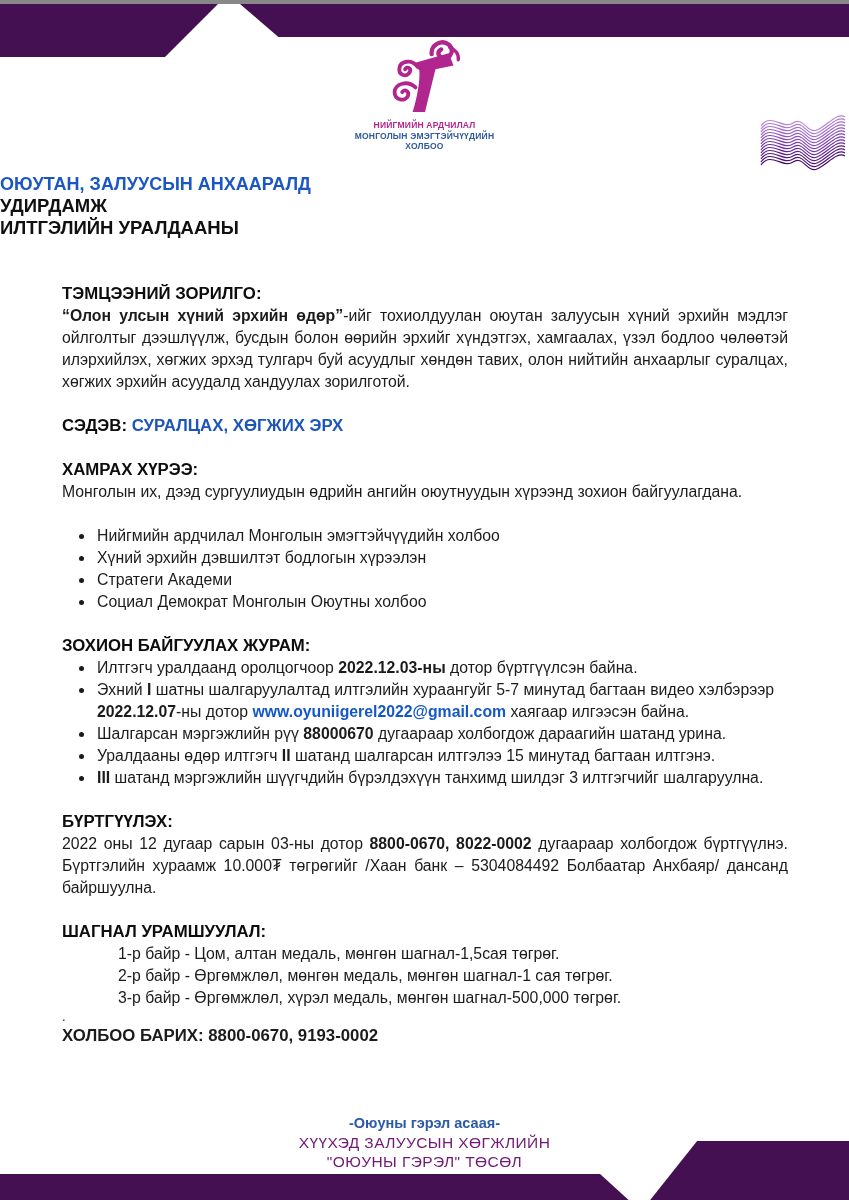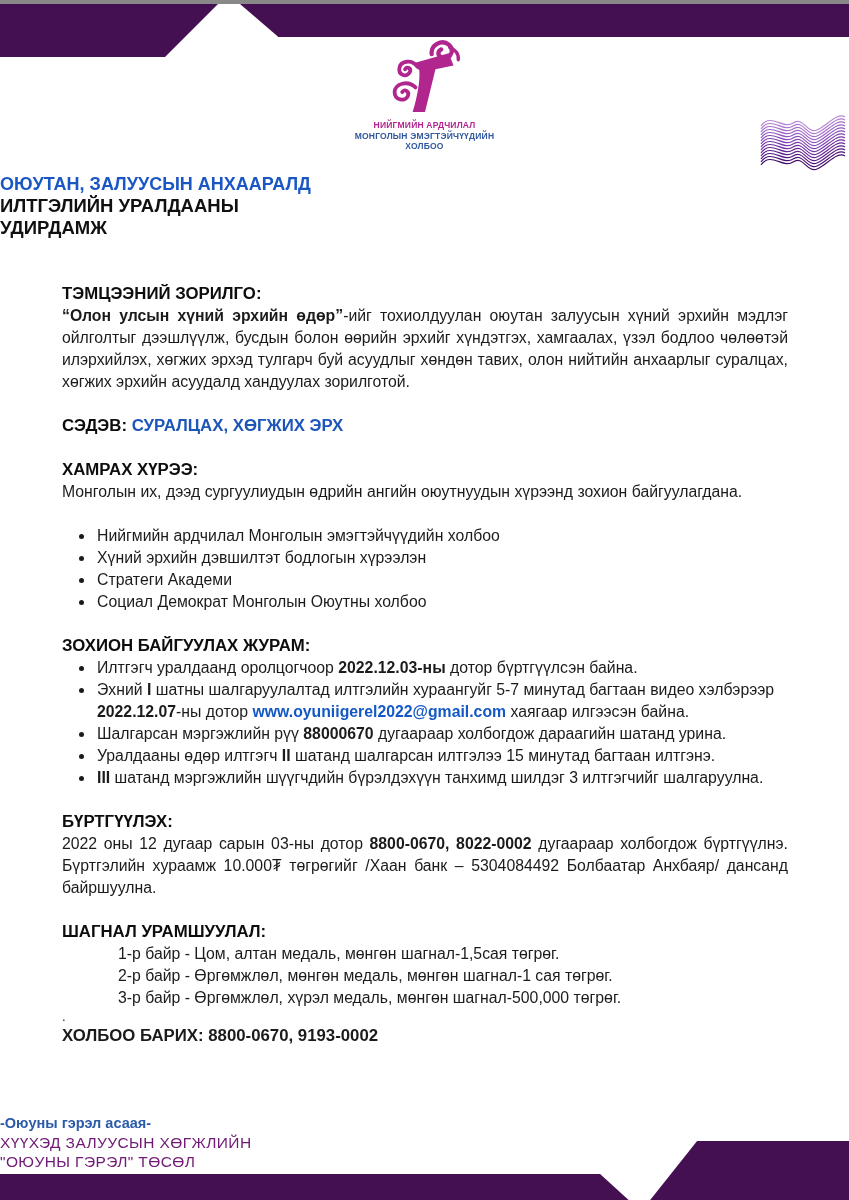--- a/index.html
+++ b/index.html
@@ -39,21 +39,21 @@
   .gap-md{height:22px;}
   .blue-strong{color:#1d56b8;font-weight:bold;}
   b.inb{font-weight:bold;}
   .link-blue{color:#1458c6;font-weight:bold;text-decoration:none;}
   ul.blist{margin:0;padding-left:33px;}
   ul.blist li{padding-left:2px;margin:0;}
   .prize-line{margin:0 0 0 56px;}
   .dot-line{margin:0;font-size:13px;line-height:16px;}
   .contact-line{font-weight:bold;font-size:16.8px;margin:0;}
   
-  .footer{position:absolute;top:1110px;left:0;width:100%;text-align:left;line-height:19px;}
+  .footer{position:absolute;top:1110px;left:0;width:100%;text-align:center;line-height:19px;}
   .footer .slogan{color:#2b5aa8;font-weight:bold;font-size:14.5px;}
   .footer .fl{font-size:15.5px;color:#701a75;letter-spacing:.4px;}
 </style>
 </head>
 <body>
 
 <div class="page">
 
   <div class="deco deco-top-left"></div>
   <div class="deco deco-top-band"></div>
@@ -101,22 +101,22 @@
     </span>
     <div class="logo-text">
       <div class="logo-l1">НИЙГМИЙН АРДЧИЛАЛ</div>
       <div class="logo-l2">МОНГОЛЫН ЭМЭГТЭЙЧҮҮДИЙН</div>
       <div class="logo-l3">ХОЛБОО</div>
     </div>
   </div>
 
   <div class="doc-title">
     <div class="blue">ОЮУТАН,  ЗАЛУУСЫН АНХААРАЛД</div>
+    <div class="black">УДИРДАМЖ</div>
     <div class="black">ИЛТГЭЛИЙН УРАЛДААНЫ</div>
-    <div class="black">УДИРДАМЖ</div>
   </div>
 
   <div class="content">
 
     <p class="sec-h">ТЭМЦЭЭНИЙ ЗОРИЛГО:</p>
     <p class="para"><b class="inb">“Олон улсын хүний эрхийн өдөр”</b><span>-ийг тохиолдуулан оюутан залуусын хүний эрхийн мэдлэг ойлголтыг дээшлүүлж, бусдын болон өөрийн эрхийг хүндэтгэх, хамгаалах, үзэл бодлоо чөлөөтэй илэрхийлэх, хөгжих эрхэд тулгарч буй асуудлыг хөндөн тавих, олон нийтийн анхаарлыг суралцах, хөгжих эрхийн асуудалд хандуулах зорилготой.</span></p>
 
     <div class="gap-md"></div>
     <p class="sec-h"><span>СЭДЭВ:</span> <span class="blue-strong">СУРАЛЦАХ, ХӨГЖИХ ЭРХ</span></p>
 

